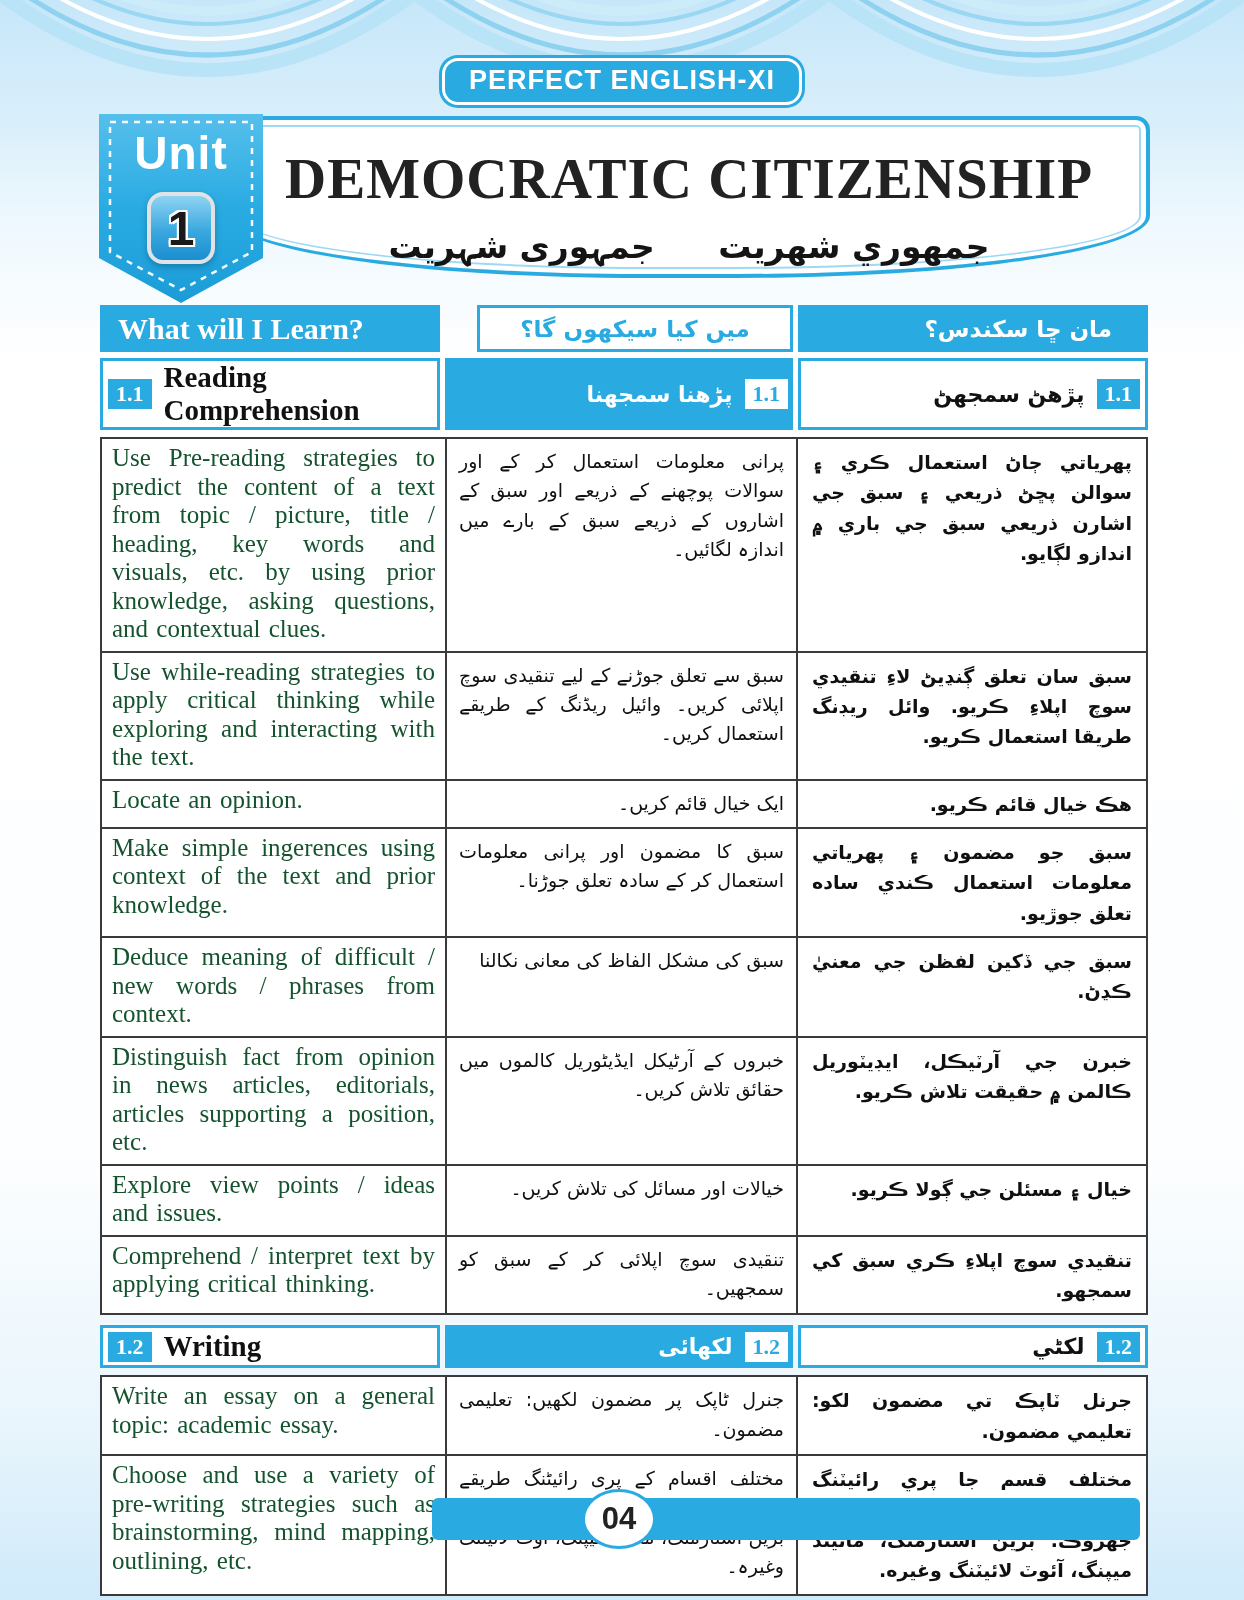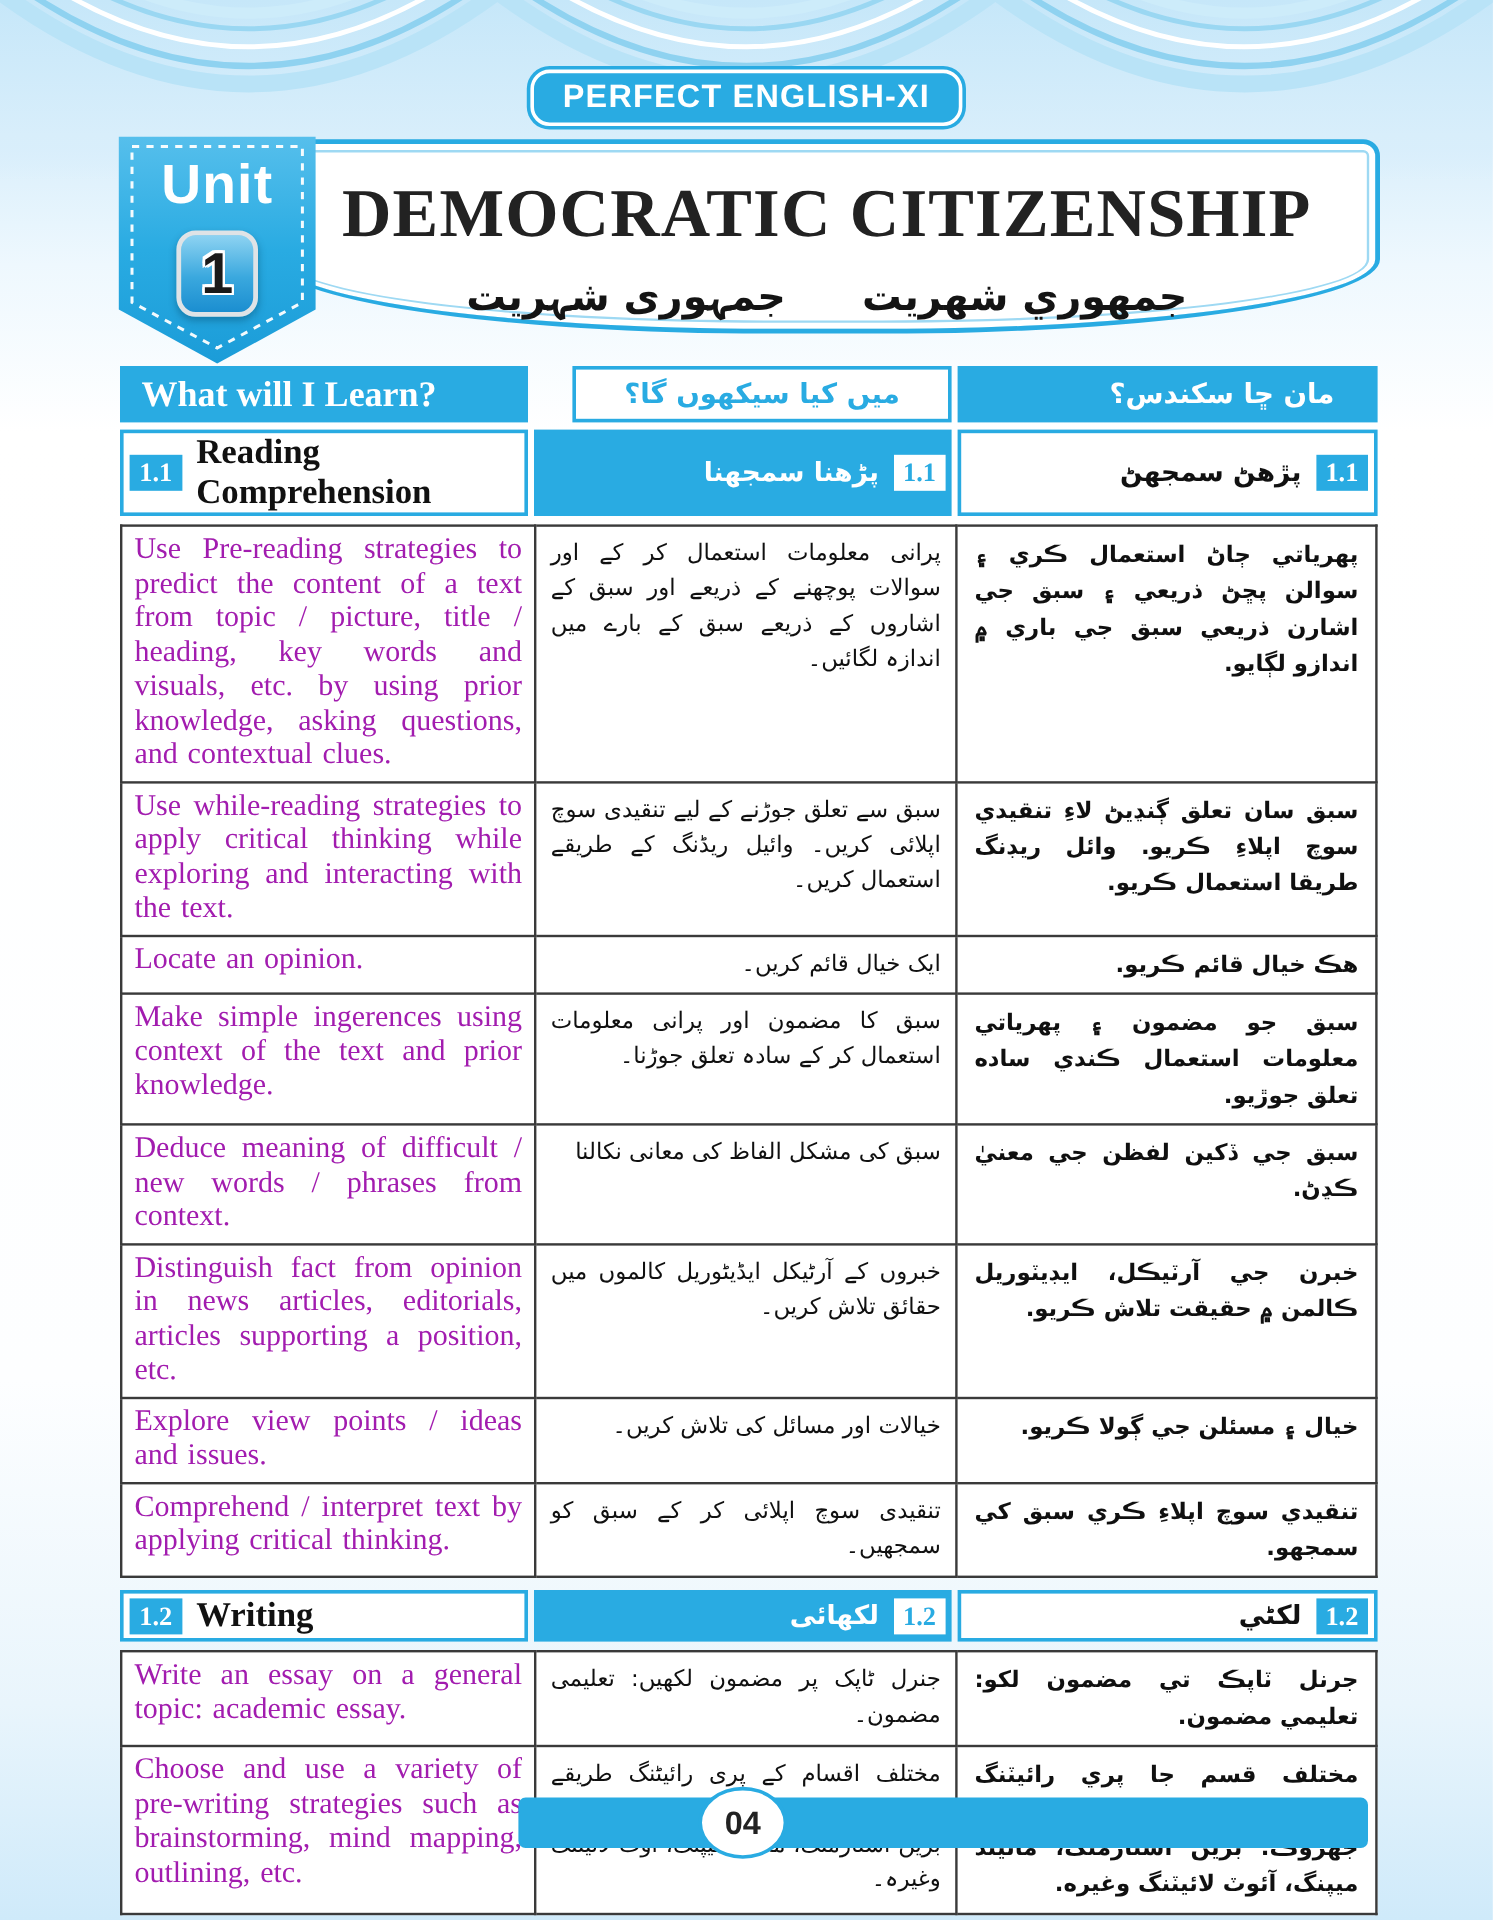--- a/index.html
+++ b/index.html
@@ -67,32 +67,32 @@
     padding:3px 8px; line-height:1.1; }
   .badge-blue { background:var(--accent); color:#fff; }
   .badge-white { background:#fff; color:var(--accent); }
   .sec-title-en { font-family:"Liberation Serif", serif; font-weight:bold; font-size:29px; color:#111; }
   .sec-title-ur { font-family:"DejaVu Sans", sans-serif; font-weight:bold; font-size:22px; color:#fff; direction:rtl; }
   .sec-title-sd { font-family:"DejaVu Sans", sans-serif; font-weight:bold; font-size:22px; color:#111; direction:rtl; }
   .rows-table { border-collapse:collapse; width:1048px; table-layout:fixed;
     margin:7px 0 10px; background:#fff; }
   .rows-table td { border:2px solid var(--tblborder); vertical-align:top; }
   td.cell-en { font-family:"Liberation Serif", serif; font-size:25px; line-height:1.14;
-    text-align:justify; padding:5px 10px 7px; color:#a21caf; word-spacing:2px;border-radius:25px; }
+    text-align:justify; padding:5px 10px 7px; color:#14532d; word-spacing:2px;border-radius:25px; }
   td.cell-ur { font-family:"DejaVu Sans", sans-serif; font-size:19px; line-height:1.55;
     direction:rtl; text-align:justify; padding:8px 12px; color:#101010; }
   td.cell-sd { font-family:"DejaVu Sans", sans-serif; font-weight:bold; font-size:19px;
     line-height:1.6; direction:rtl; text-align:justify; padding:8px 14px; color:#101010; }
   
   .footer-bar { position:absolute; left:432px; top:1498px; width:708px; height:42px;
     background:var(--accent); border-radius:6px; z-index:2; }
   .page-num { position:absolute; left:150px; top:-9px; width:74px; height:60px;
     background:#fff; border:3px solid var(--accent); border-radius:50%;
     display:flex; align-items:center; justify-content:center;
-    font-weight:bold; font-size:27px; color:#222; }
+    font-weight:bold; font-size:31px; color:#222; }
 </style>
 </head>
 <body>
 
 <svg class="waves" width="1244" height="170" viewBox="0 0 1244 170">
   <defs>
     <linearGradient id="bandfade" x1="0" y1="0" x2="0" y2="1">
       <stop offset="0" stop-color="#c6e7f9"></stop>
       <stop offset="0.75" stop-color="#d8eefb"></stop>
       <stop offset="1" stop-color="#d8eefb" stop-opacity="0"></stop>

